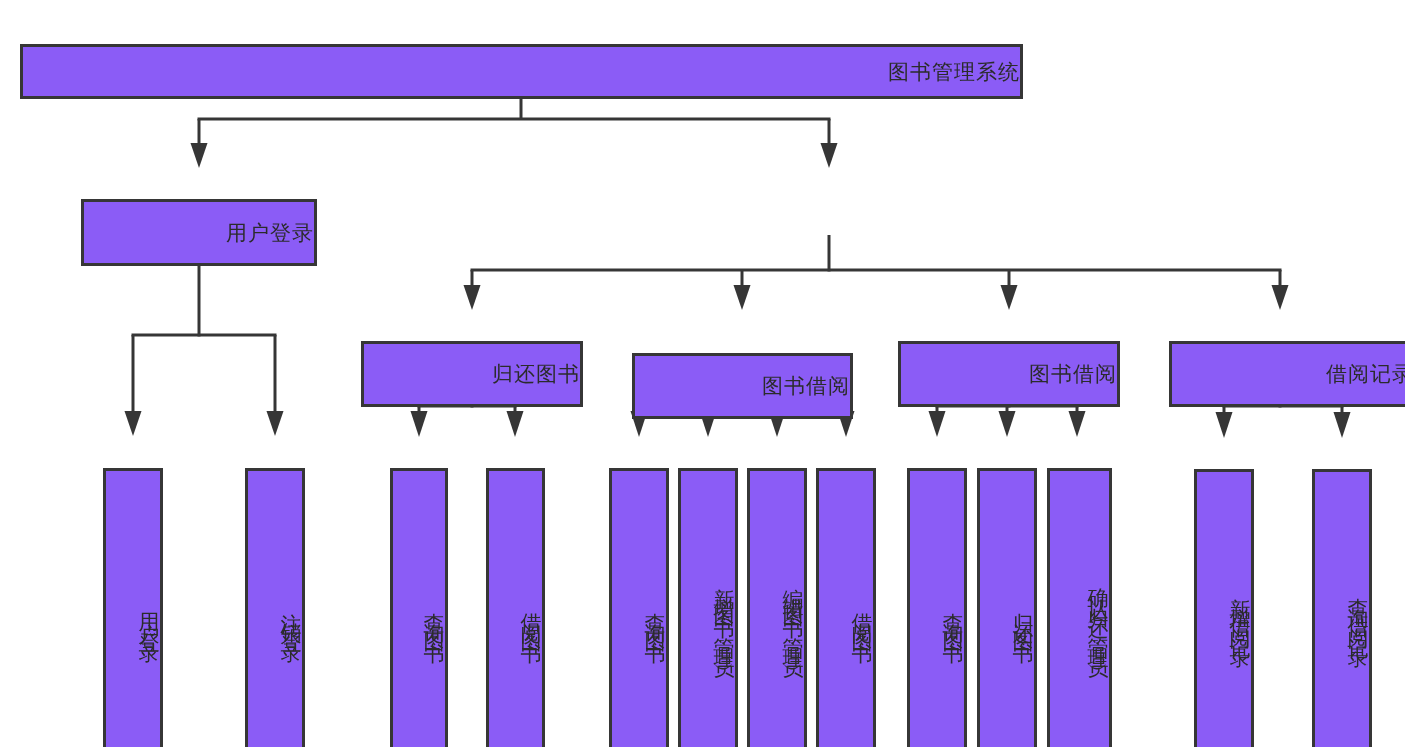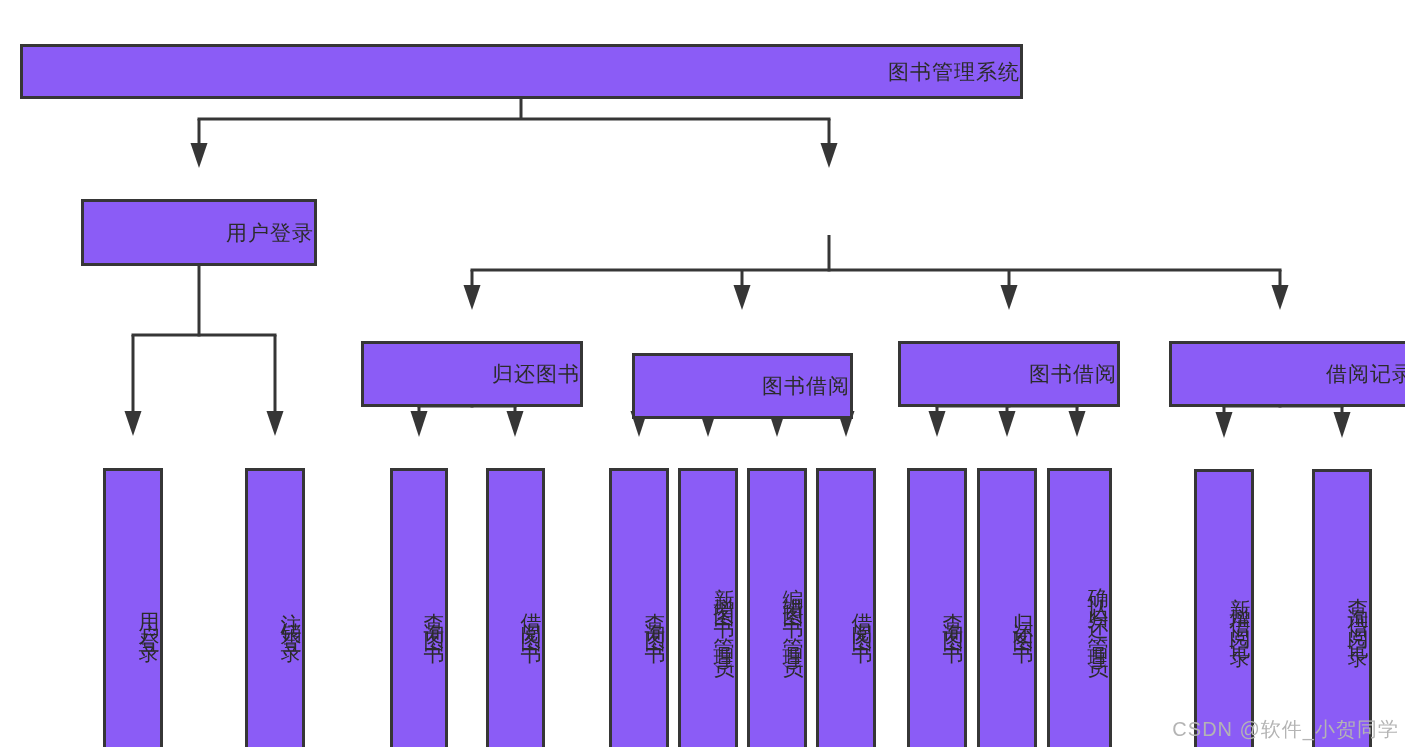--- a/index.html
+++ b/index.html
@@ -180,15 +180,14 @@
     <span class="vtext">确认归还（管理员）</span>
   </div>
 
   <div class="node leaf" style="left:1194px;top:438px;width:60px;height:284px">
     <span class="vtext">新增借阅记录</span>
   </div>
   <div class="node leaf" style="left:1312px;top:438px;width:60px;height:284px">
     <span class="vtext">查询借阅记录</span>
   </div>
 
-  <div class="watermark">CSDN @软件_小贺同学</div>
 
 </div>
 
 </body></html>

